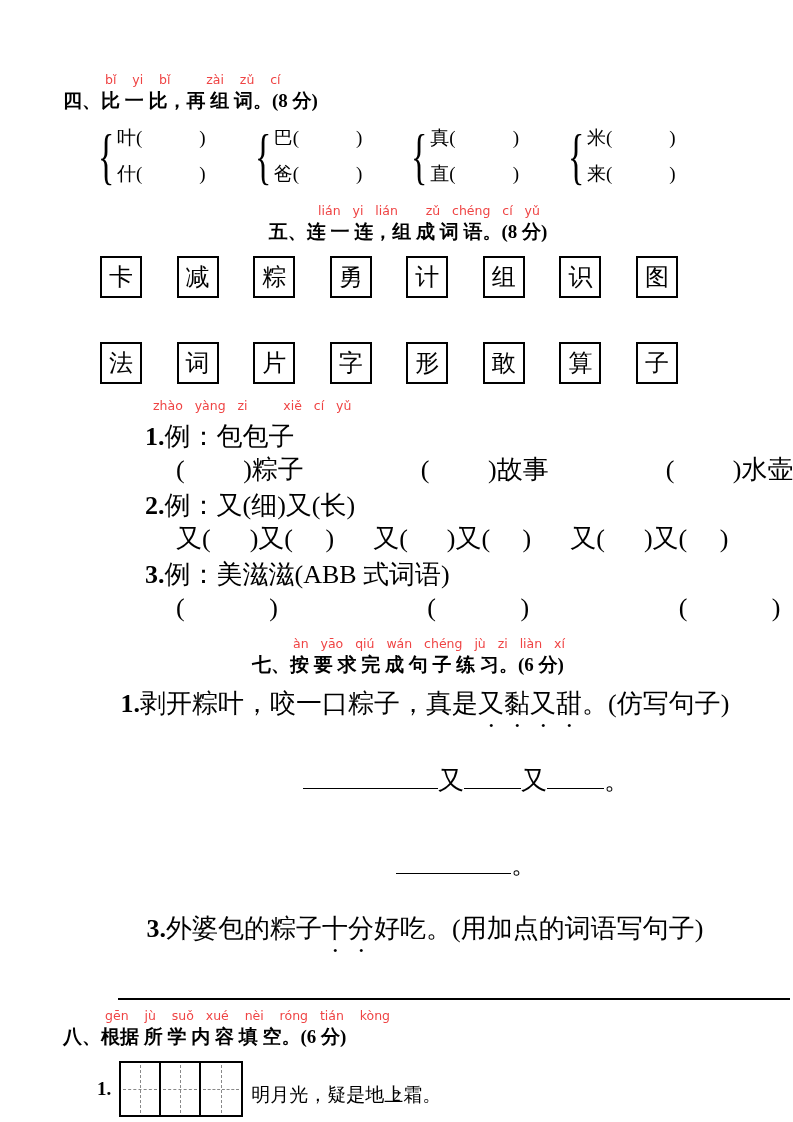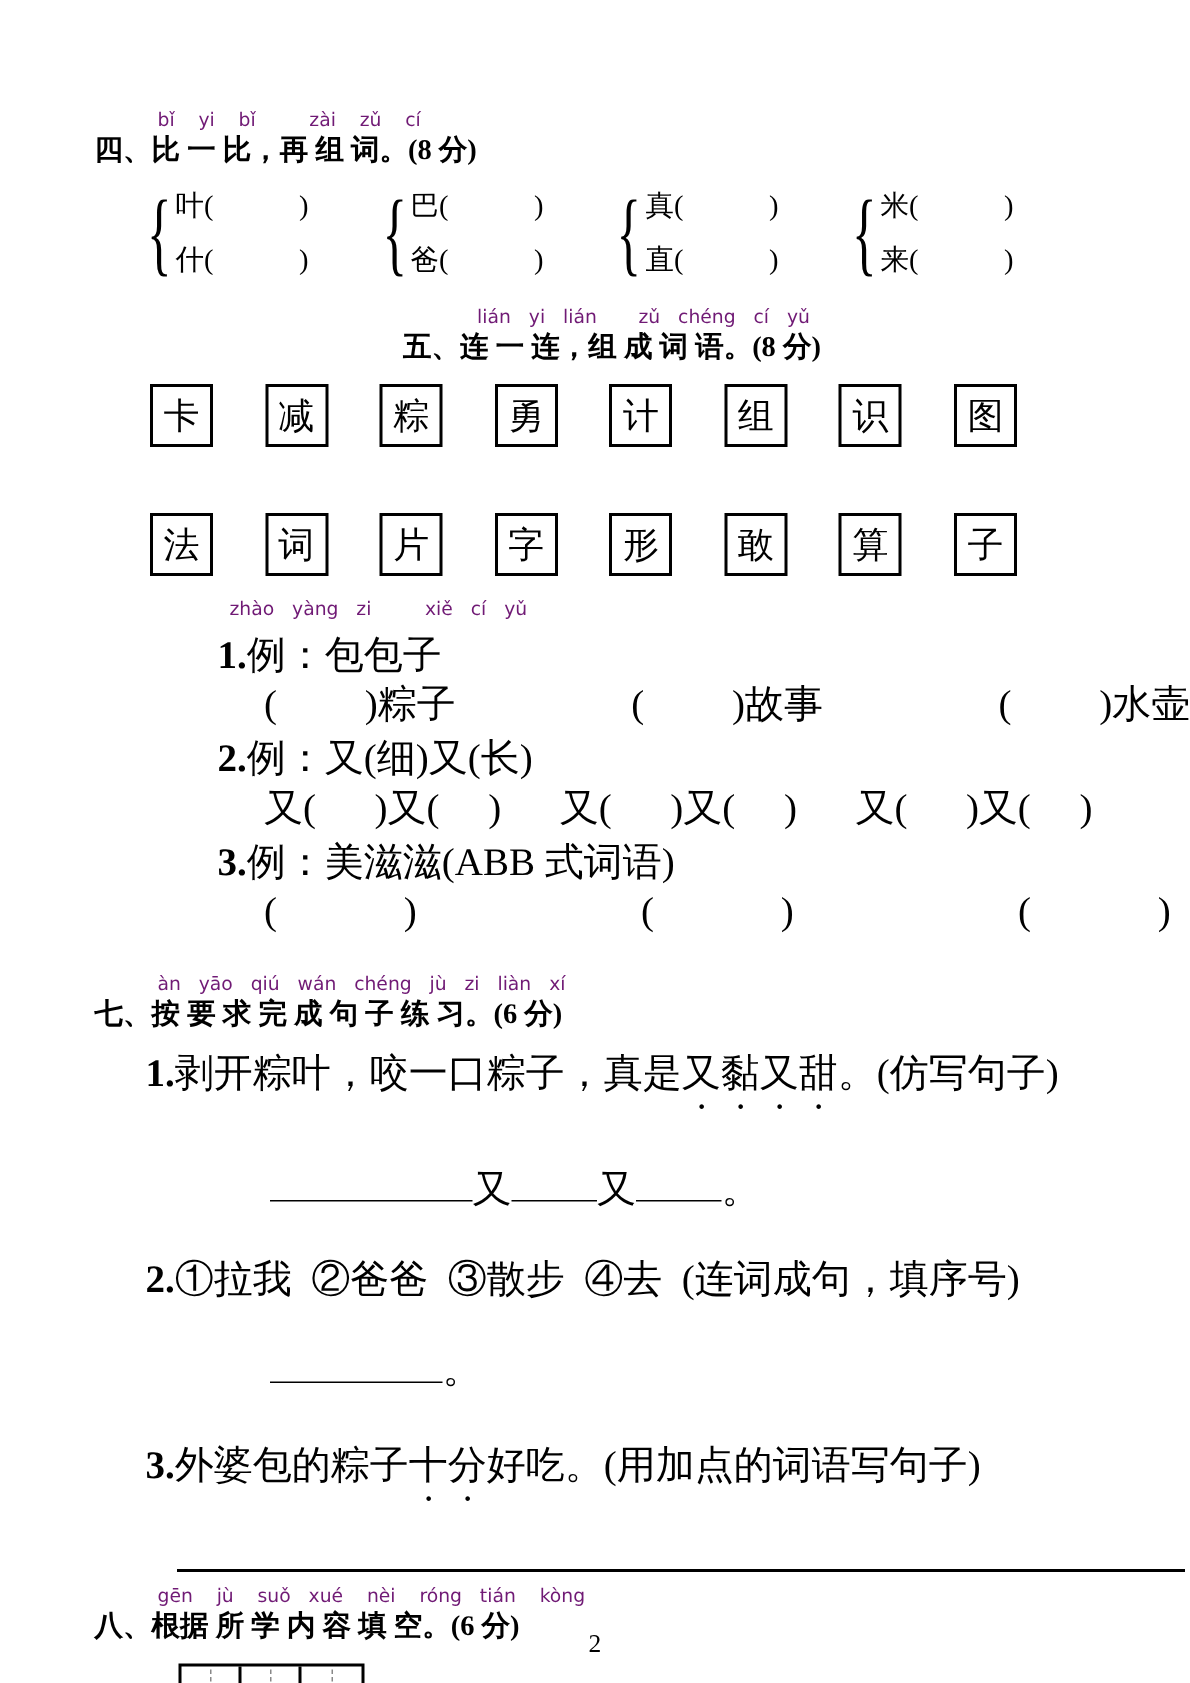--- a/index.html
+++ b/index.html
@@ -3,21 +3,21 @@
 <meta charset="utf-8">
 <style>
   * { margin:0; padding:0; box-sizing:border-box; }
   html,body { background:#ffffff; }
   body { font-family:"Liberation Serif","DejaVu Serif",serif; color:#000; }
   .page { width:793px; height:1122px; position:relative; background:#fff; overflow:hidden; margin:0 auto; }
   .content { padding:72px 40px 0 63px; }
 
   .pinyin {
     font-family:"DejaVu Sans","Liberation Sans",sans-serif;
-    font-size:12.5px; line-height:1.2; white-space:pre; margin-left:42px; color:#701a75;
+    font-size:12.5px; line-height:1.2; white-space:pre; margin-left:42px; color:#ef4444;
   }
   .sec-title { font-size:19px; font-weight:bold; line-height:24px; white-space:pre; margin-top:2px; }
 
   
   .groups { display:flex; gap:44px; margin:12px 0 0 30px; height:62px; align-items:center; }
   .group { display:flex; align-items:center; }
   .brace { display:inline-block; font-size:62px; line-height:62px; font-weight:400;
            transform:scaleX(0.55); transform-origin:center; width:22px; text-align:center; }
   .group-col { display:flex; flex-direction:column; justify-content:space-between; height:60px; margin-left:2px; }
   .gline { font-size:19px; line-height:24px; white-space:pre; }
@@ -126,28 +126,27 @@
     <section style="margin-top:14px;margin-left:48px;">
       <div class="pinyin">zhào   yàng   zi         xiě   cí   yǔ</div>
       <div class="item"><span class="qnum">1.</span><span>例：包包子</span></div>
       <div class="item ans">(         )粽子                  (         )故事                  (         )水壶</div>
       <div class="item"><span class="qnum">2.</span><span>例：又(细)又(长)</span></div>
       <div class="item ans">又(      )又(     )      又(      )又(     )      又(      )又(     )</div>
       <div class="item"><span class="qnum">3.</span><span>例：美滋滋(ABB 式词语)</span></div>
       <div class="item ans">(             )                       (             )                       (             )</div>
     </section>
 
-    <section style="margin-top:28px;">
+    <section style="margin-top:16px;text-align:center;">
       <div class="pinyin">àn   yāo   qiú   wán   chéng   jù   zi   liàn   xí</div>
       <div class="sec-title">七、按 要 求 完 成 句 子 练 习。(6 分)</div>
       <div class="item"><span class="qnum">1.</span><span>剥开粽叶，咬一口粽子，真是</span><span class="emph">又黏又甜</span><span>。(仿写句子)</span></div>
       <div class="item ans">
         <span class="blank long"></span><span>又</span><span class="blank short"></span><span>又</span><span class="blank short"></span><span>。</span>
       </div>
-      <div class="item"><span class="qnum">2.</span><span>①拉我  ②爸爸  ③散步  ④去  (连词成句，填序号)</span></div>
       <div class="item ans">
         <span class="blank med"></span><span>。</span>
       </div>
       <div class="item"><span class="qnum">3.</span><span>外婆包的粽子</span><span class="emph">十分</span><span>好吃。(用加点的词语写句子)</span></div>
     </section>
 
     <div class="divider"></div>
 
     <section>
       <div class="pinyin">gēn    jù    suǒ   xué    nèi    róng   tián    kòng</div>

